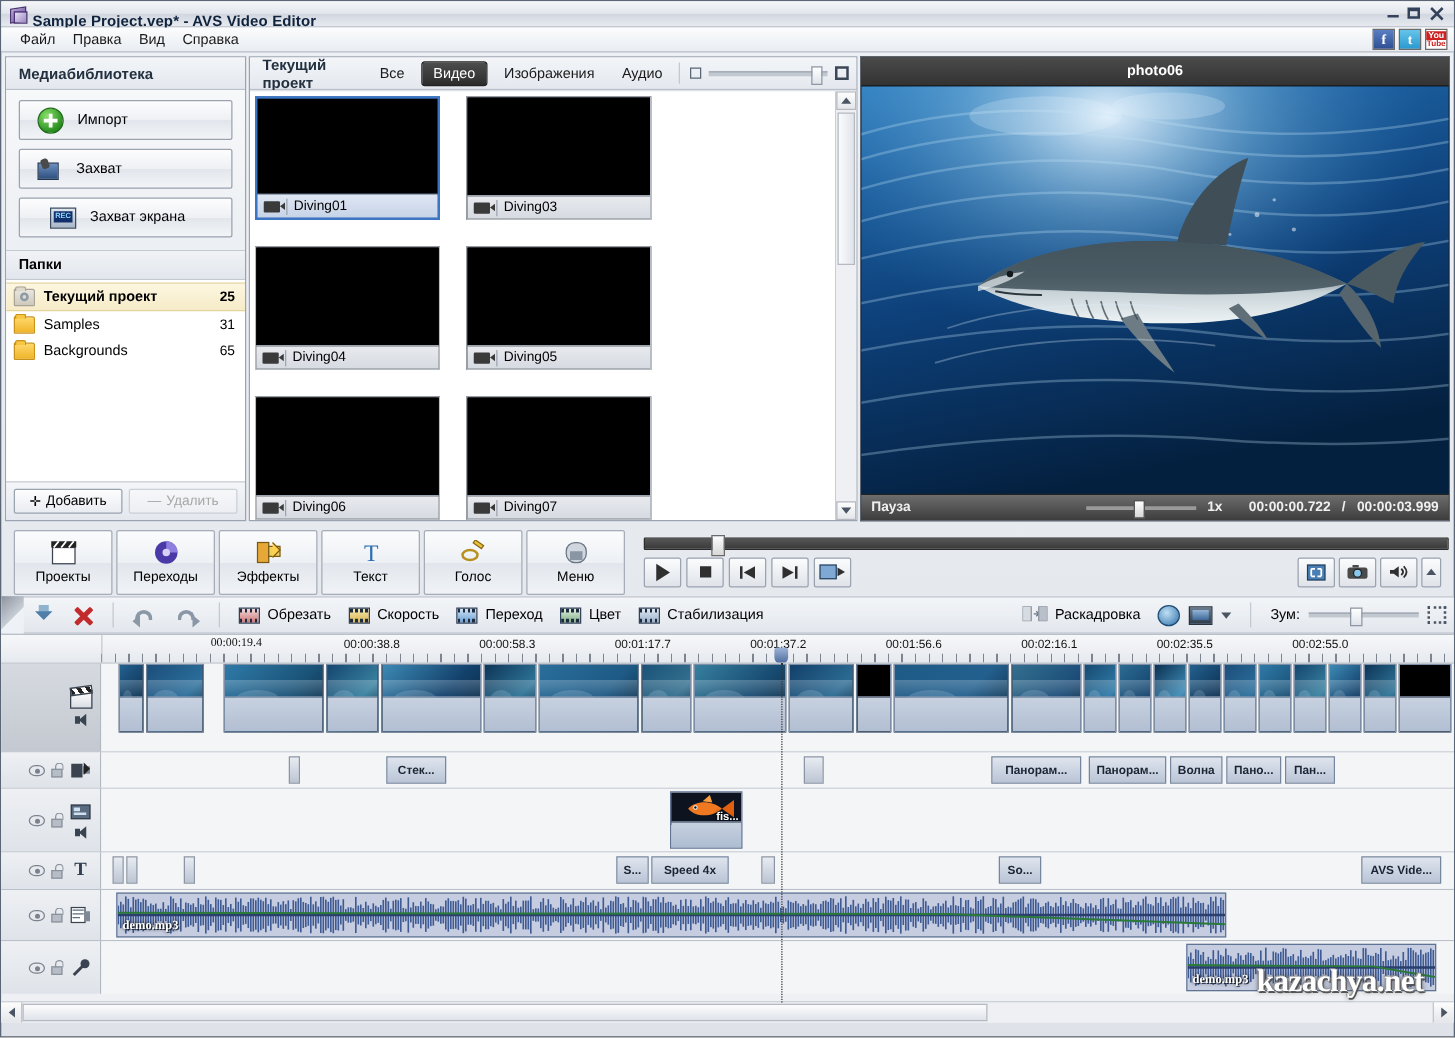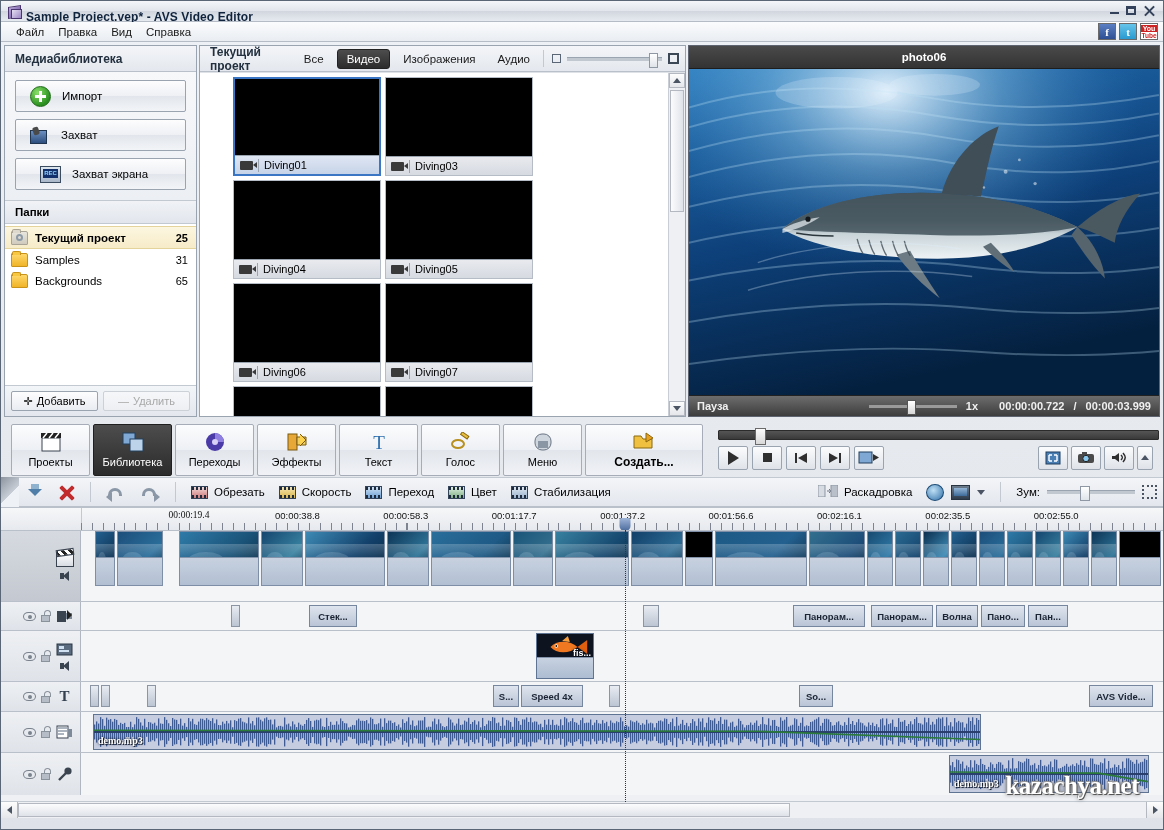--- a/index.html
+++ b/index.html
@@ -102,21 +102,21 @@
     background:linear-gradient(180deg,#f3f5f8,#e4e8ee);border-bottom:1px solid #b9c0c9;}
   .bh-title{font-weight:bold;font-size:12px;color:#22303f;margin-right:4px;}
   .bh-tab{padding:3px 9px;font-size:11.5px;border-radius:3px;color:#1a1a1a;}
   .bh-tab.act{background:linear-gradient(180deg,#4d4d4d,#2c2c2c);color:#fff;border:1px solid #222;}
   .bh-zoom{margin-left:auto;display:flex;align-items:center;gap:6px;padding-left:8px;border-left:1px solid #c3c9d1;height:17px;}
   .sq-s{width:7px;height:7px;border:1px solid #5a6676;}
   .sq-l{width:11px;height:11px;border:2px solid #3c4756;box-sizing:border-box;}
   .zslider{width:95px;height:3px;background:#c2c8d0;border-top:1px solid #9aa3b0;position:relative;}
   .zslider i{position:absolute;right:4px;top:-5px;width:7px;height:13px;background:linear-gradient(180deg,#fff,#dfe4ea);border:1px solid #8e97a3;}
   .grid{flex:1;position:relative;overflow:hidden;background:#fff;border-top:1px solid #dfe3e8;}
-  .gwrap{position:absolute;left:0;top:0;right:16px;bottom:0;padding:4px 0 0 4px;display:flex;flex-wrap:wrap;gap:4px;align-content:flex-start;margin-left:29px;}
+  .gwrap{position:absolute;left:0;top:0;right:16px;bottom:0;padding:4px 0 0 4px;display:flex;flex-wrap:wrap;gap:21px;align-content:flex-start;}
   .thumb{width:148px;height:99px;border:1px solid #b5bcc6;background:#000;box-sizing:border-box;display:flex;flex-direction:column;}
   .thumb.sel{border:2px solid #3a76c4;padding:0;background:#2d62ab;}
   .thumb .pic{flex:1;background:#000;}
   .thumb .cap{height:18px;display:flex;align-items:center;gap:5px;padding-left:4px;font-size:11px;
     background:linear-gradient(180deg,#e8eaee,#d6dae1);border-top:1px solid #9aa3b0;}
   .thumb.sel .cap{background:linear-gradient(180deg,#dfe6f3,#c6d3e8);}
   .camico{width:13px;height:9px;background:#3a3a3a;border-radius:1px;position:relative;flex:0 0 auto;margin-left:1px;}
   .camico:after{content:"";position:absolute;right:-4px;top:1px;border-top:3px solid transparent;border-bottom:3px solid transparent;border-right:4px solid #3a3a3a;}
   .cap .nm{border-left:1px solid #9aa3b0;padding-left:5px;height:13px;line-height:13px;flex:1;}
   .vscroll{position:absolute;right:0;top:0;bottom:0;width:16px;background:#f0f0f0;border-left:1px solid #c9ced6;}
@@ -502,29 +502,20 @@
     <div class="mtab">
       <span class="mi-ico">
         <svg width="22" height="20">
             <rect x="2" y="6" width="18" height="13" fill="#fff" stroke="#3a4350"></rect>
             <rect x="1" y="1" width="20" height="5" fill="#222"></rect>
             <path d="M3,6 L7,1 M9,6 L13,1 M15,6 L19,1" stroke="#fff" stroke-width="1.5"></path>
           </svg>
       </span>
       <span>Проекты</span>
     </div>
-    <div class="mtab act">
-      <span class="mi-ico">
-        <svg width="22" height="20">
-            <rect x="1" y="1" width="12" height="11" fill="#7fa8d4" stroke="#23405e"></rect>
-            <rect x="8" y="7" width="13" height="12" fill="#bcd3ea" stroke="#23405e"></rect>
-          </svg>
-      </span>
-      <span>Библиотека</span>
-    </div>
     <div class="mtab">
       <span class="mi-ico">
         <svg width="22" height="20">
             <circle cx="11" cy="10" r="9" fill="#4a3aa8"></circle>
             <path d="M11,1 A9,9 0 0,1 20,10 L11,10 Z" fill="#8f7fe0"></path>
             <circle cx="11" cy="10" r="3" fill="#d8d0f5"></circle>
           </svg>
       </span>
       <span>Переходы</span>
     </div>
@@ -556,29 +547,20 @@
       <span>Голос</span>
     </div>
     <div class="mtab">
       <span class="mi-ico">
         <svg width="22" height="20">
             <rect x="3" y="2" width="16" height="16" rx="7" fill="#cfd6de" stroke="#6a7482"></rect>
             <rect x="6" y="9" width="10" height="7" fill="#8b96a4"></rect>
           </svg>
       </span>
       <span>Меню</span>
-    </div>
-    <div class="mtab wide">
-      <span class="mi-ico">
-        <svg width="24" height="20">
-            <path d="M2,5 L9,5 L11,8 L20,8 L20,17 L2,17 Z" fill="#f0c040" stroke="#8a6810"></path>
-            <path d="M14,2 L21,7 L14,11 Z" fill="#e8a020" stroke="#8a6810"></path>
-          </svg>
-      </span>
-      <span>Создать...</span>
     </div>
 
     <div class="pv-bar">
       <div class="seek">
           <i></i>
         </div>
       <div class="transport">
         <div class="tbtn">
             <span class="tri-r"></span>
           </div>

